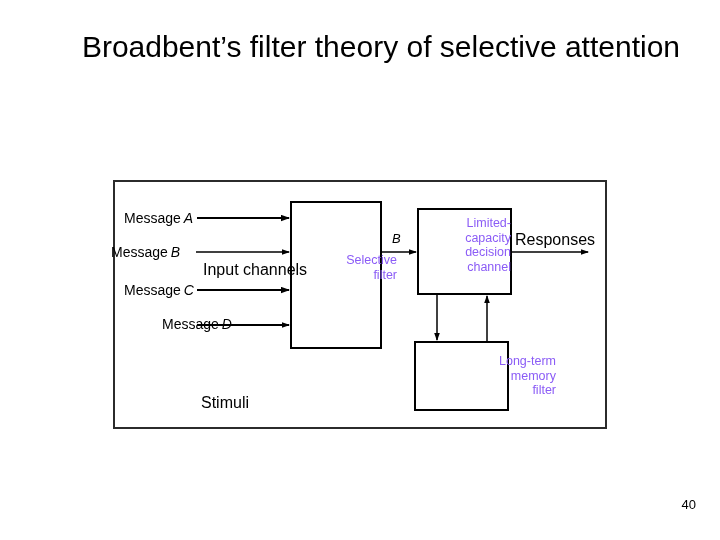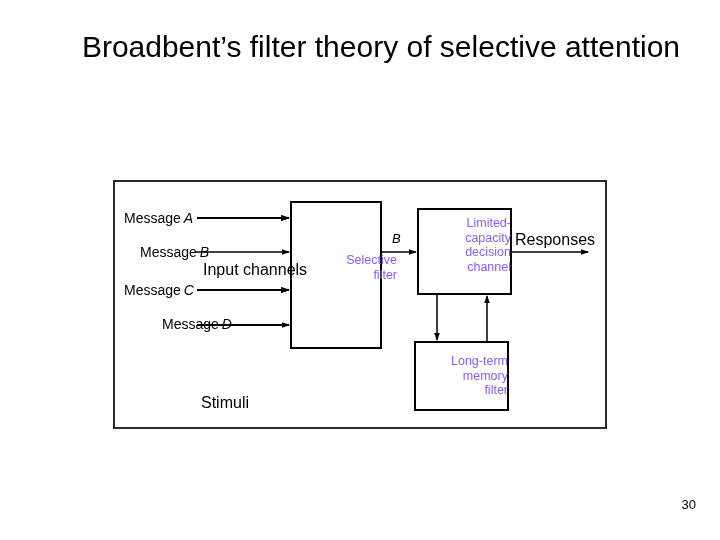--- a/index.html
+++ b/index.html
@@ -123,21 +123,21 @@
     <line x1="437" y1="294" x2="437" y2="340" stroke="#000000" stroke-width="1.5" marker-end="url(#arrowThin)"></line>
 
     <line x1="487" y1="342" x2="487" y2="296" stroke="#000000" stroke-width="1.5" marker-end="url(#arrowThin)"></line>
 
     <rect x="415" y="342" width="93" height="68" fill="#ffffff" stroke="#000000" stroke-width="2"></rect>
   </svg>
 
   <div class="fig-label msg-label" style="left:124px; top:211px;">
     <span>Message</span><span class="msg-letter">A</span>
   </div>
-  <div class="fig-label msg-label" style="left:140px; top:245px;text-align:right;">
+  <div class="fig-label msg-label" style="left:111px; top:245px;text-align:right;">
     <span>Message</span><span class="msg-letter">B</span>
   </div>
   <div class="fig-label msg-label" style="left:124px; top:283px;">
     <span>Message</span><span class="msg-letter">C</span>
   </div>
   <div class="fig-label msg-label" style="left:124px; top:317px;margin-left:38px;">
     <span>Message</span><span class="msg-letter">D</span>
   </div>
 
   <div class="fig-label" style="left:203px; top:263px;">Input channels</div>
@@ -153,21 +153,21 @@
 
   <div class="box-text" style="left:418px; top:216px; width:93px;">
     <div>Limited-</div>
     <div>capacity</div>
     <div>decision</div>
     <div>channel</div>
   </div>
 
   <div class="fig-label" style="left:515px; top:233px;">Responses</div>
 
-  <div class="box-text" style="left:415px; top:354px; width:93px;">
+  <div class="box-text" style="left:415px; top:354px; width:93px;padding-left:48px;">
     <div>Long-term</div>
     <div>memory</div>
     <div>filter</div>
   </div>
 
-  <div class="page-number">30</div>
+  <div class="page-number">40</div>
 
 </div>
 
 </body></html>

